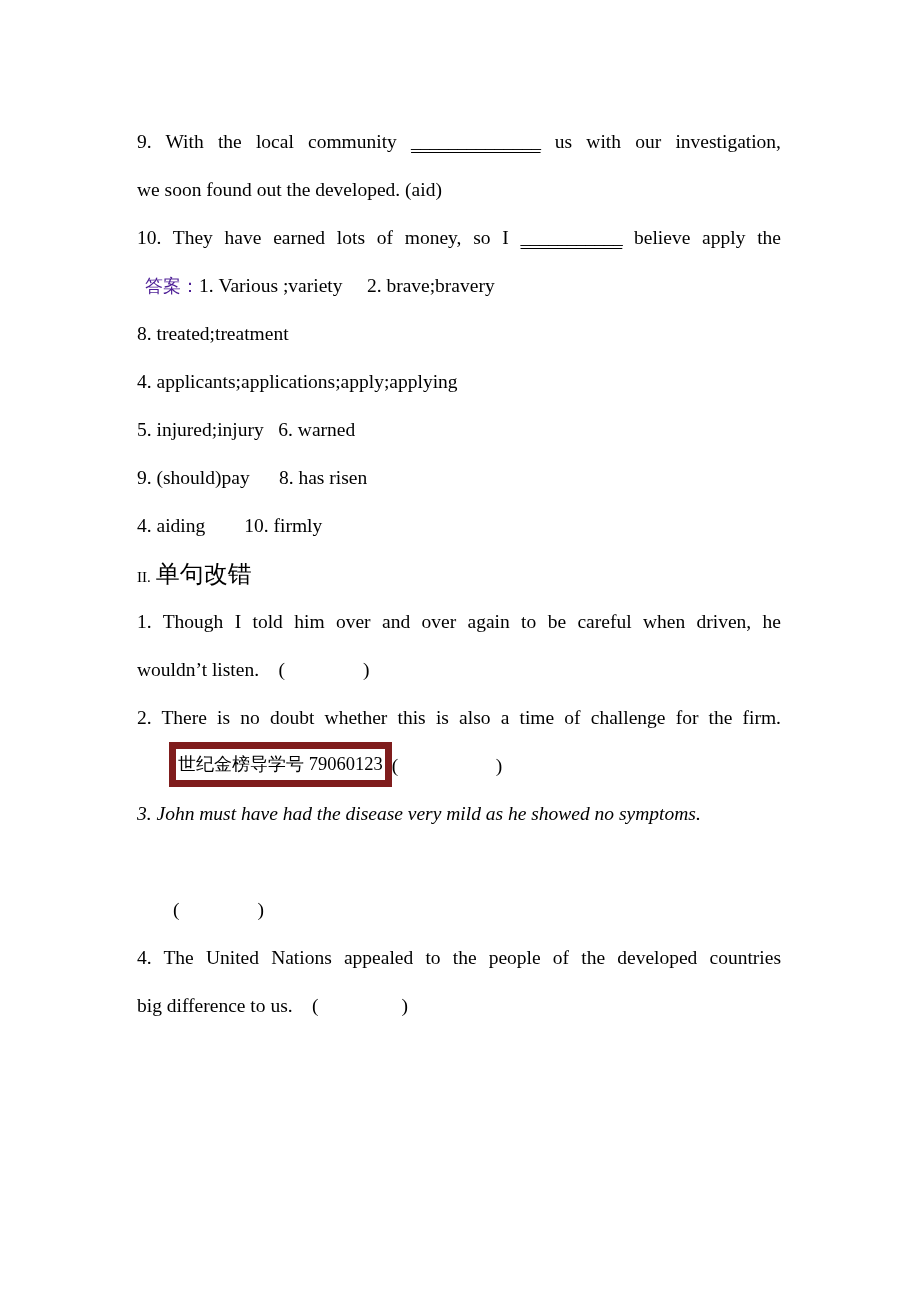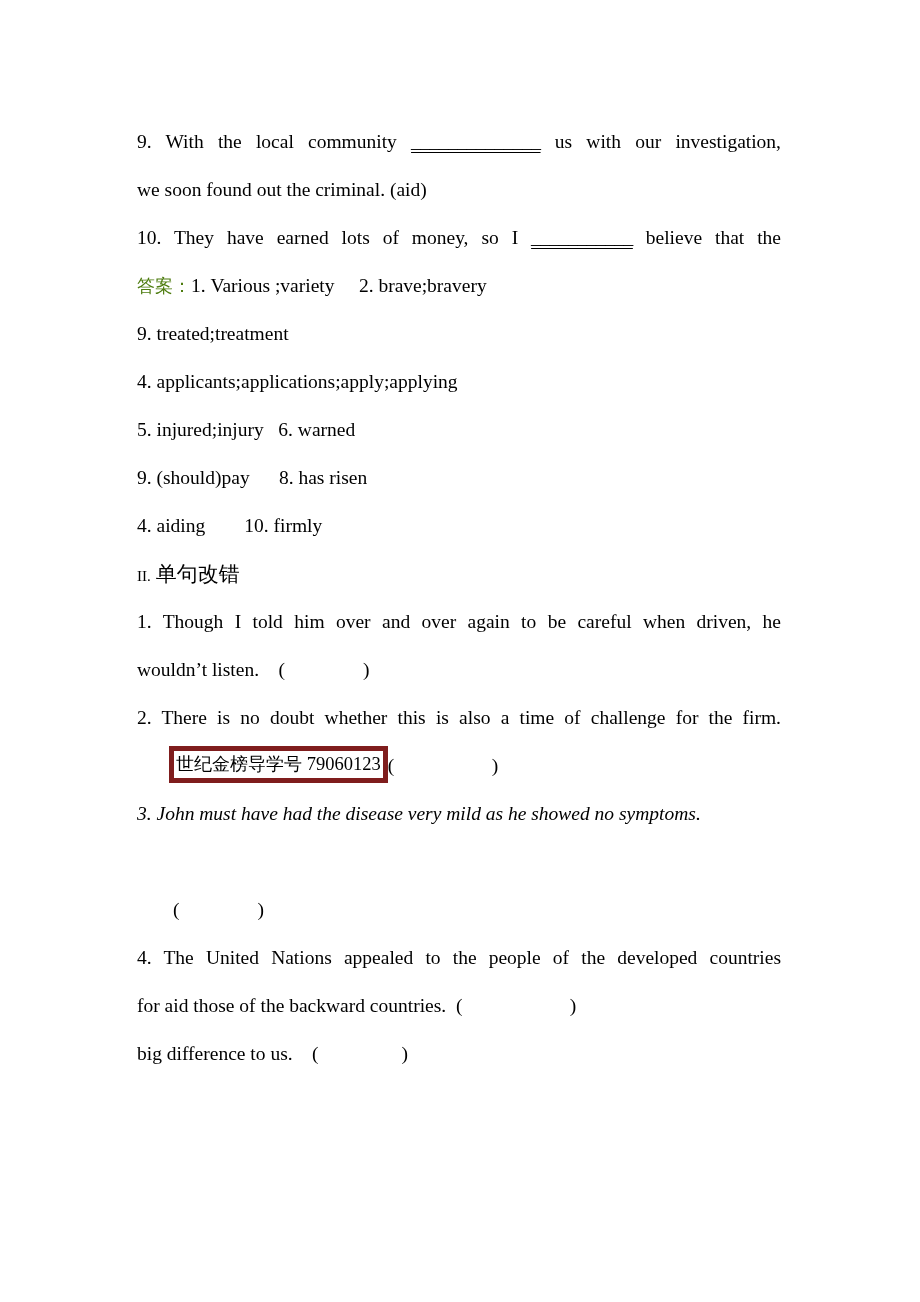--- a/index.html
+++ b/index.html
@@ -62,42 +62,43 @@
   
   .blank {
     text-decoration: underline;
     text-underline-offset: 4px;
     white-space: pre;
   }
   .blank-long { letter-spacing: -0.5px; }
 
   
   .answer-label {
-    color: #4d7c0f;
+    color: #4c1d95;
     font-family: "DejaVu Sans", "Liberation Sans", sans-serif;
     font-size: 18px;
+    margin-left: 8px;
   }
 
   
   .cjk {
     font-family: Liberation Serif, serif;
-    font-size: 21px;
+    font-size: 24px;
   }
 
   .roman {
     font-family: "Liberation Serif", "DejaVu Serif", serif;
     font-size: 15px;
   }
 
   
   .guide-box {
     display: inline-block;
-    border: 5px solid #7f1d1d;
+    border: 7px solid #7f1d1d;
     padding: 0px 2px 1px 2px;
-    line-height: 25px;
+    line-height: 30px;
     font-size: 18px;
     vertical-align: 2px;
     white-space: nowrap;
   }
   .guide-box .gb-cjk {
     font-family: "DejaVu Sans", "Liberation Sans", sans-serif;
     font-size: 18px;
   }
   .guide-box .gb-num {
     font-family: "Liberation Serif", "DejaVu Serif", serif;
@@ -111,42 +112,41 @@
 
   .gap-s { white-space: pre; }
 </style>
 </head>
 <body>
 
 <div class="page">
   <div class="content">
 
     <div class="para just-all"><span>9. With the local community </span><span class="blank blank-long">______________</span><span> us with our investigation,</span></div>
-    <div class="line">we soon found out the criminal. (aid)</div>
+    <div class="line">we soon found out the developed. (aid)</div>
 
-    <div class="para just-all"><span>10. They have earned lots of money,    so I </span><span class="blank blank-long">___________</span><span> believe that the</span></div>
+    <div class="para just-all"><span>10. They have earned lots of money,    so I </span><span class="blank blank-long">___________</span><span> believe apply the</span></div>
 
     <div class="line"><span class="answer-label">答案：</span><span>1. Various ;variety     2. brave;bravery</span></div>
-    <div class="line">9. treated;treatment</div>
+    <div class="line">8. treated;treatment</div>
     <div class="line">4. applicants;applications;apply;applying</div>
     <div class="line">5. injured;injury   6. warned</div>
     <div class="line">9. (should)pay      8. has risen</div>
     <div class="line">4. aiding        10. firmly</div>
 
     <div class="line"><span class="roman">II.</span><span class="gap-s"> </span><span class="cjk">单句改错</span></div>
 
     <div class="para just-all">1. Though I told him over and over again to be careful when driven,    he</div>
     <div class="line"><span>wouldn’t listen.</span><span class="gap-s">    </span><span>(</span><span class="gap-s">                </span><span>)</span></div>
 
     <div class="para just-all">2. There is no doubt whether this is also a time of challenge for the firm.</div>
     <div class="line indent-box"><span class="guide-box"><span class="gb-cjk">世纪金榜导学号</span><span class="gb-num"> <span>79060123</span></span></span><span>(</span><span class="gap-s">                    </span><span>)</span></div>
 
     <div class="para last-left">3. John must have had the disease very mild as he showed no symptoms.</div>
     <div class="spacer"></div>
     <div class="line indent-paren"><span>(</span><span class="gap-s">                </span><span>)</span></div>
 
     <div class="para just-all">4. The United Nations appealed to the people of the developed countries</div>
-    <div class="line"><span>for aid those of the backward countries.</span><span class="gap-s">  </span><span>(</span><span class="gap-s">                      </span><span>)</span></div>
 
     <div class="line"><span>big difference to us.</span><span class="gap-s">    </span><span>(</span><span class="gap-s">                 </span><span>)</span></div>
 
   </div>
 </div>
 
 </body></html>

